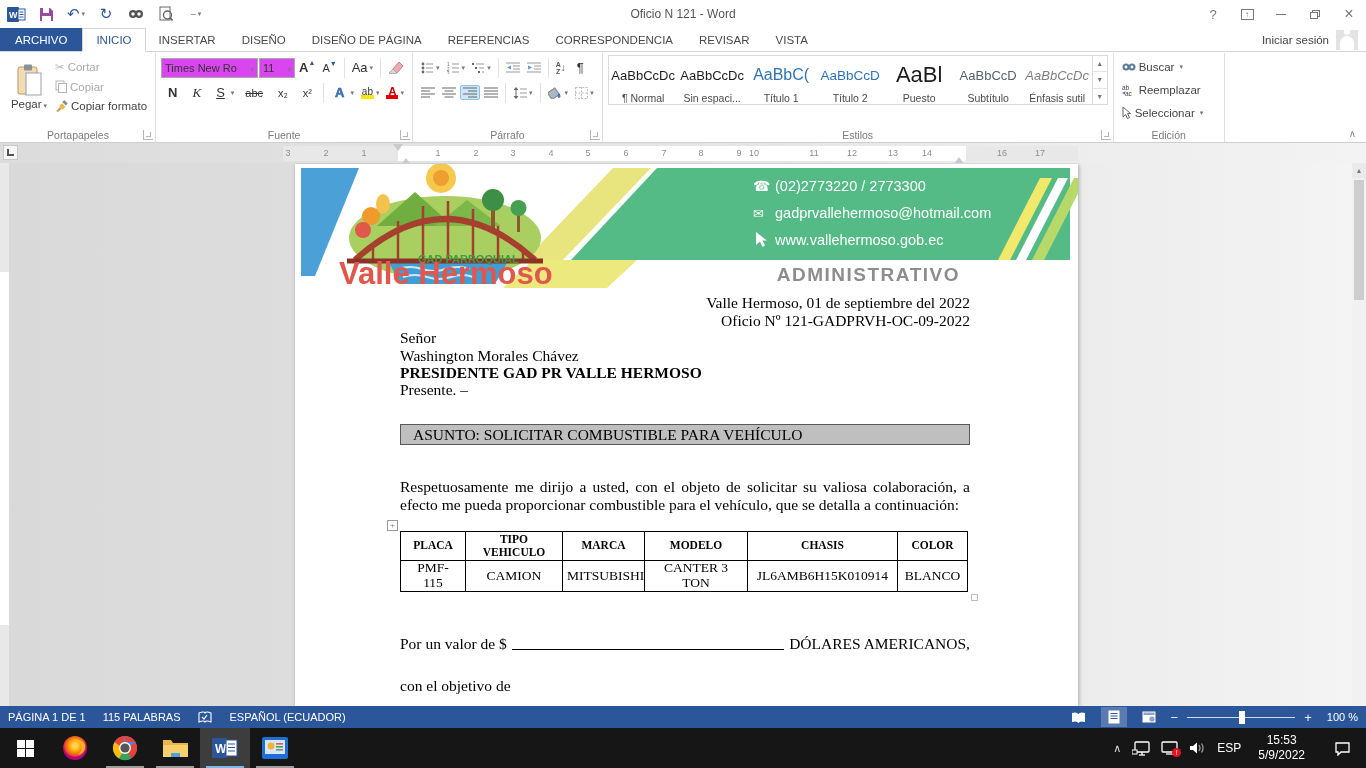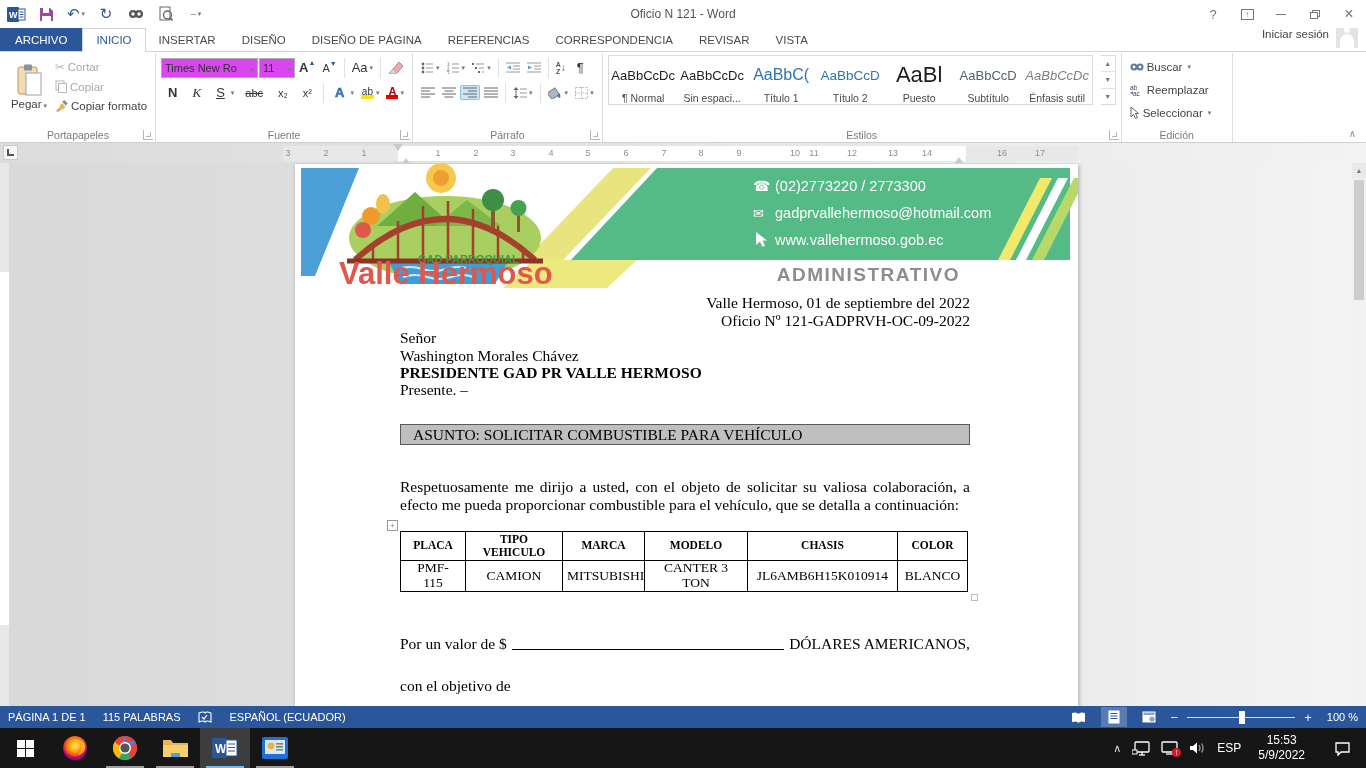--- a/index.html
+++ b/index.html
@@ -15,21 +15,21 @@
 .restore-ic{position:relative;width:10px;height:9px}
 .restore-ic i{position:absolute;border:1px solid #777;width:8px;height:7px;background:#fff}
 .restore-ic i:first-child{right:0;top:0}.restore-ic i:last-child{left:0;bottom:0}
 .min-ic{width:10px;height:1px;background:#777}
 .ribdisp{width:13px;height:11px;border:1px solid #777;display:flex;align-items:center;justify-content:center;font-size:8px;color:#777}
 
 .tabrow{height:24px;display:flex;align-items:stretch;border-bottom:1px solid #d4d4d4;background:#fff;position:relative}
 .ftab{background:#2b579a;color:#fff;padding:0 15px;display:flex;align-items:center;font-size:11.5px}
 .rtab{padding:0 13px;display:flex;align-items:center;font-size:11.5px;color:#494949}
 .rtab.active{color:#2b579a;background:#fff;border:1px solid #d4d4d4;border-bottom:1px solid #fff;margin-bottom:-1px;z-index:2}
-.signin{margin-left:auto;display:flex;gap:7px;padding-right:8px;color:#444;font-size:11.5px}
+.signin{margin-left:auto;display:flex;align-items:center;gap:7px;padding-right:8px;color:#444;font-size:11.5px}
 .avatar{width:22px;height:20px;background:#e3e3e3;display:flex;align-items:flex-end;justify-content:center;overflow:hidden}
 .avatar i{width:14px;height:14px;background:#fff;border-radius:7px 7px 0 0;position:relative}
 .avatar i::before{content:"";position:absolute;left:4px;top:-7px;width:6px;height:6px;border-radius:50%;background:#fff}
 
 .ribbon{height:91px;display:flex;background:#fff;border-bottom:1px solid #cfcfcf;padding:1px 0 0 1px;position:relative}
 .rgroup{position:relative;border-right:1px solid #dedede;padding:2px 5px 14px 5px;display:flex;flex-direction:column}
 .glabel{position:absolute;bottom:1px;left:0;right:0;text-align:center;font-size:10.5px;color:#7b7b7b}
 .dlg{position:absolute;right:2px;bottom:2px;width:10px;height:10px;border-left:1px solid #9a9a9a;border-bottom:1px solid #9a9a9a;opacity:.7}
 .dlg::after{content:"";position:absolute;right:2px;bottom:2px;width:4px;height:4px;border-right:1px solid #9a9a9a;border-bottom:1px solid #9a9a9a}
 .rrow{display:flex;align-items:center;height:25px;gap:1px}
@@ -41,21 +41,21 @@
 .combo{display:flex;align-items:center;justify-content:space-between;border:1px solid #ababab;background:#d946ef;height:20px;font-size:11px;color:#333;padding:0 3px}
 .fbox{width:97px}.sbox{width:36px}
 .bld{font-weight:bold}.itl{font-style:italic;font-family:"Liberation Serif",serif}.und{text-decoration:underline}.stk{text-decoration:line-through}
 .fx{font-size:13px;color:#333;padding:1px 4px}
 .hl-bar{display:inline-block;width:13px;height:4px;background:#ffe400;margin-top:-2px}
 .fc-bar{display:inline-block;width:12px;height:4px;background:#e00000;margin-top:-2px}
 .stack{display:flex;flex-direction:column;align-items:center;line-height:1}
 .ric{display:flex;align-items:center;justify-content:center;padding:2px 3px;border-radius:2px}
 .ric.sel{background:#cde6f7;border:1px solid #92c0e0;padding:1px 2px}
 
-.stylewrap{display:flex;align-items:stretch;gap:8px}
+.stylewrap{display:flex;align-items:stretch;gap:0}
 .gallery{display:flex;border:1px solid #dadada;background:#fff}
 .stylecard{width:69px;padding-top:4px;text-align:center;cursor:default}
 .sprev{height:30px;display:flex;align-items:center;justify-content:center;white-space:nowrap;overflow:hidden}
 .slabel{font-size:10.5px;color:#4a4a4a;margin-top:2px;white-space:nowrap;overflow:hidden}
 .sp-n{font-size:13px;color:#1c1c1c}.sp-t1{font-size:16px;color:#2e74b5}.sp-t2{font-size:13.5px;color:#2e74b5}
 .sp-p{font-size:22px;color:#1c1c1c}.sp-s{font-size:13px;color:#56616e}.sp-e{font-size:13px;font-style:italic;color:#7f7f7f}
 .gscroll{width:15px;border:1px solid #dadada;border-left:none;display:flex;flex-direction:column}
 .gscroll span{flex:1;display:flex;align-items:center;justify-content:center;font-size:7px;color:#777;border-bottom:1px solid #e4e4e4}
 .collapse-rib{position:absolute;right:10px;bottom:3px;font-size:10px;color:#8a8a8a}
 
@@ -512,21 +512,21 @@
     <span class="rnum" style="left:75px">1</span>
     <span class="rnum" style="left:149px">1</span>
     <span class="rnum" style="left:187px">2</span>
     <span class="rnum" style="left:224px">3</span>
     <span class="rnum" style="left:262px">4</span>
     <span class="rnum" style="left:299px">5</span>
     <span class="rnum" style="left:337px">6</span>
     <span class="rnum" style="left:375px">7</span>
     <span class="rnum" style="left:412px">8</span>
     <span class="rnum" style="left:450px">9</span>
-    <span class="rnum" style="left:506px">10</span>
+    <span class="rnum" style="left:465px">10</span>
     <span class="rnum" style="left:525px">11</span>
     <span class="rnum" style="left:563px">12</span>
     <span class="rnum" style="left:604px">13</span>
     <span class="rnum" style="left:638px">14</span>
     <span class="rnum" style="left:675px"></span>
     <span class="rnum" style="left:713px">16</span>
     <span class="rnum" style="left:751px">17</span>
     <span class="mk mk-fl"></span>
     <span class="mk mk-h" style="left:118px"></span>
     <span class="mk mk-r"></span>

